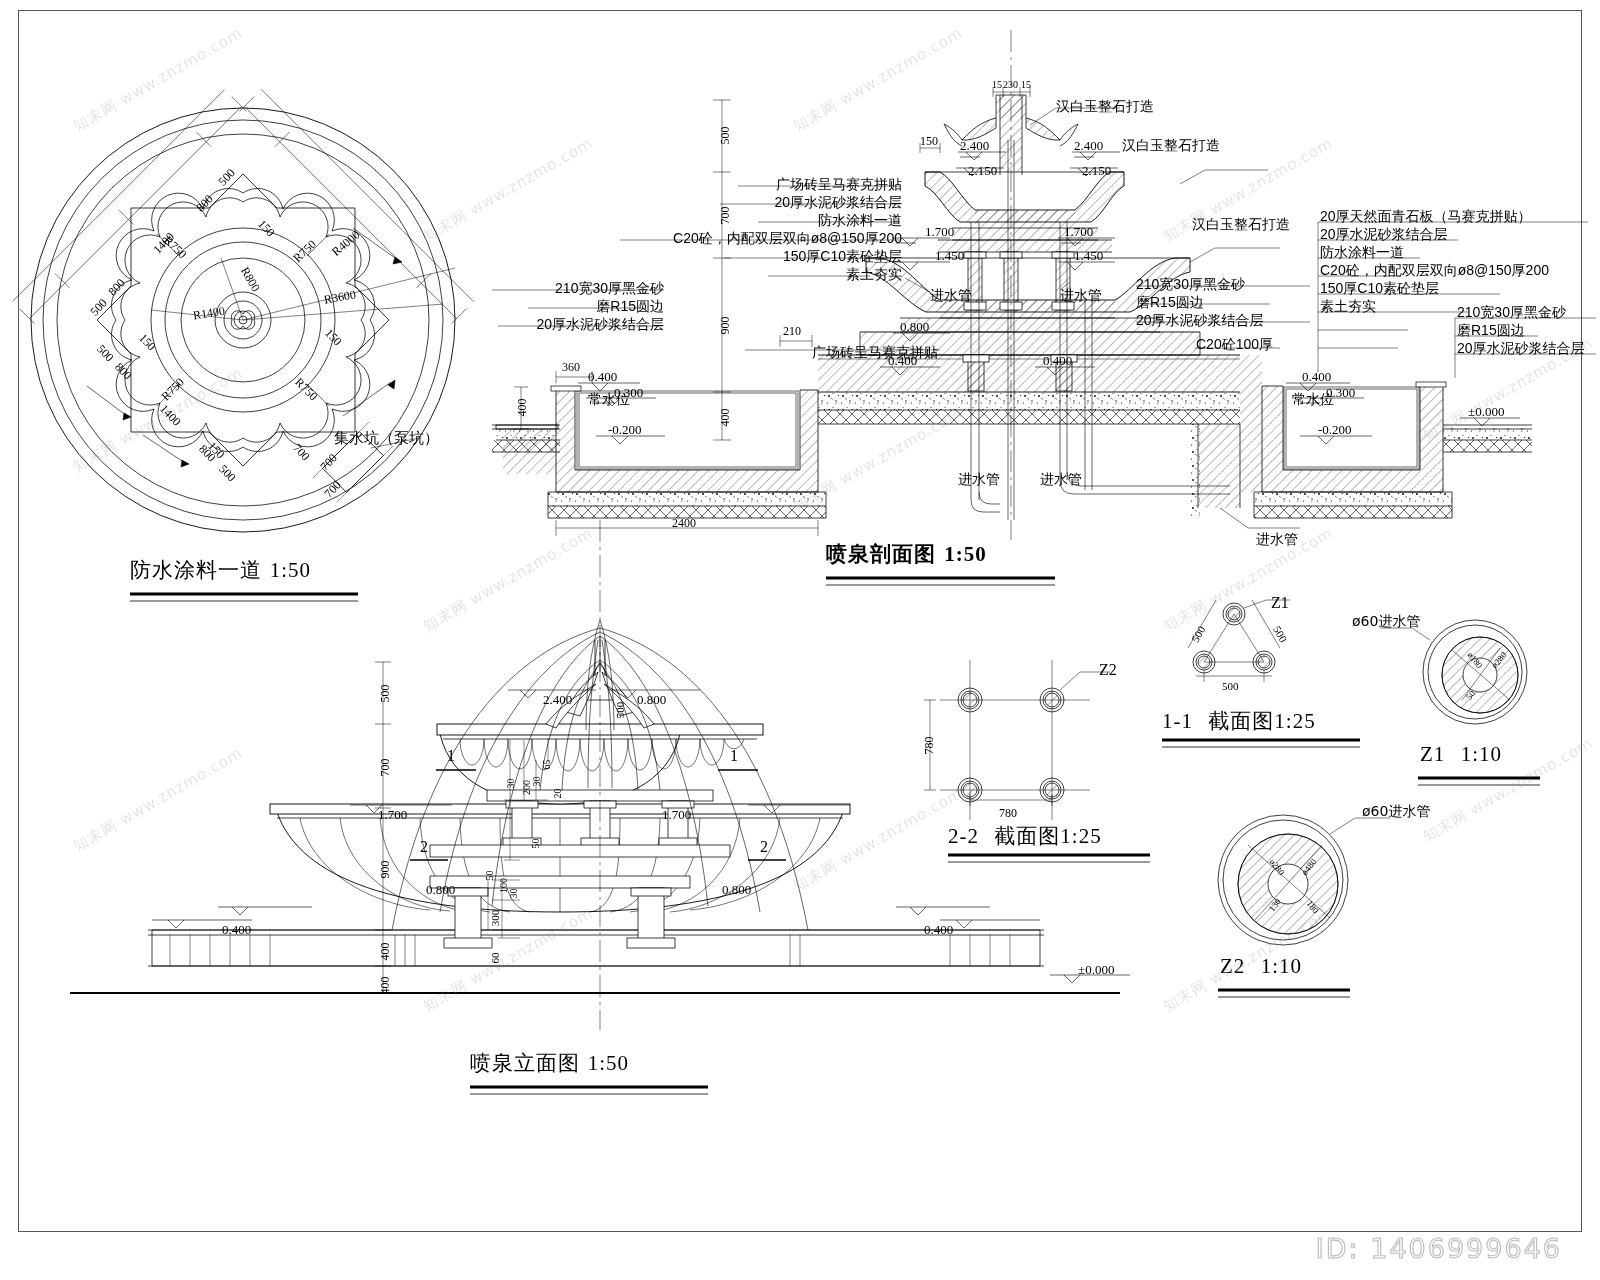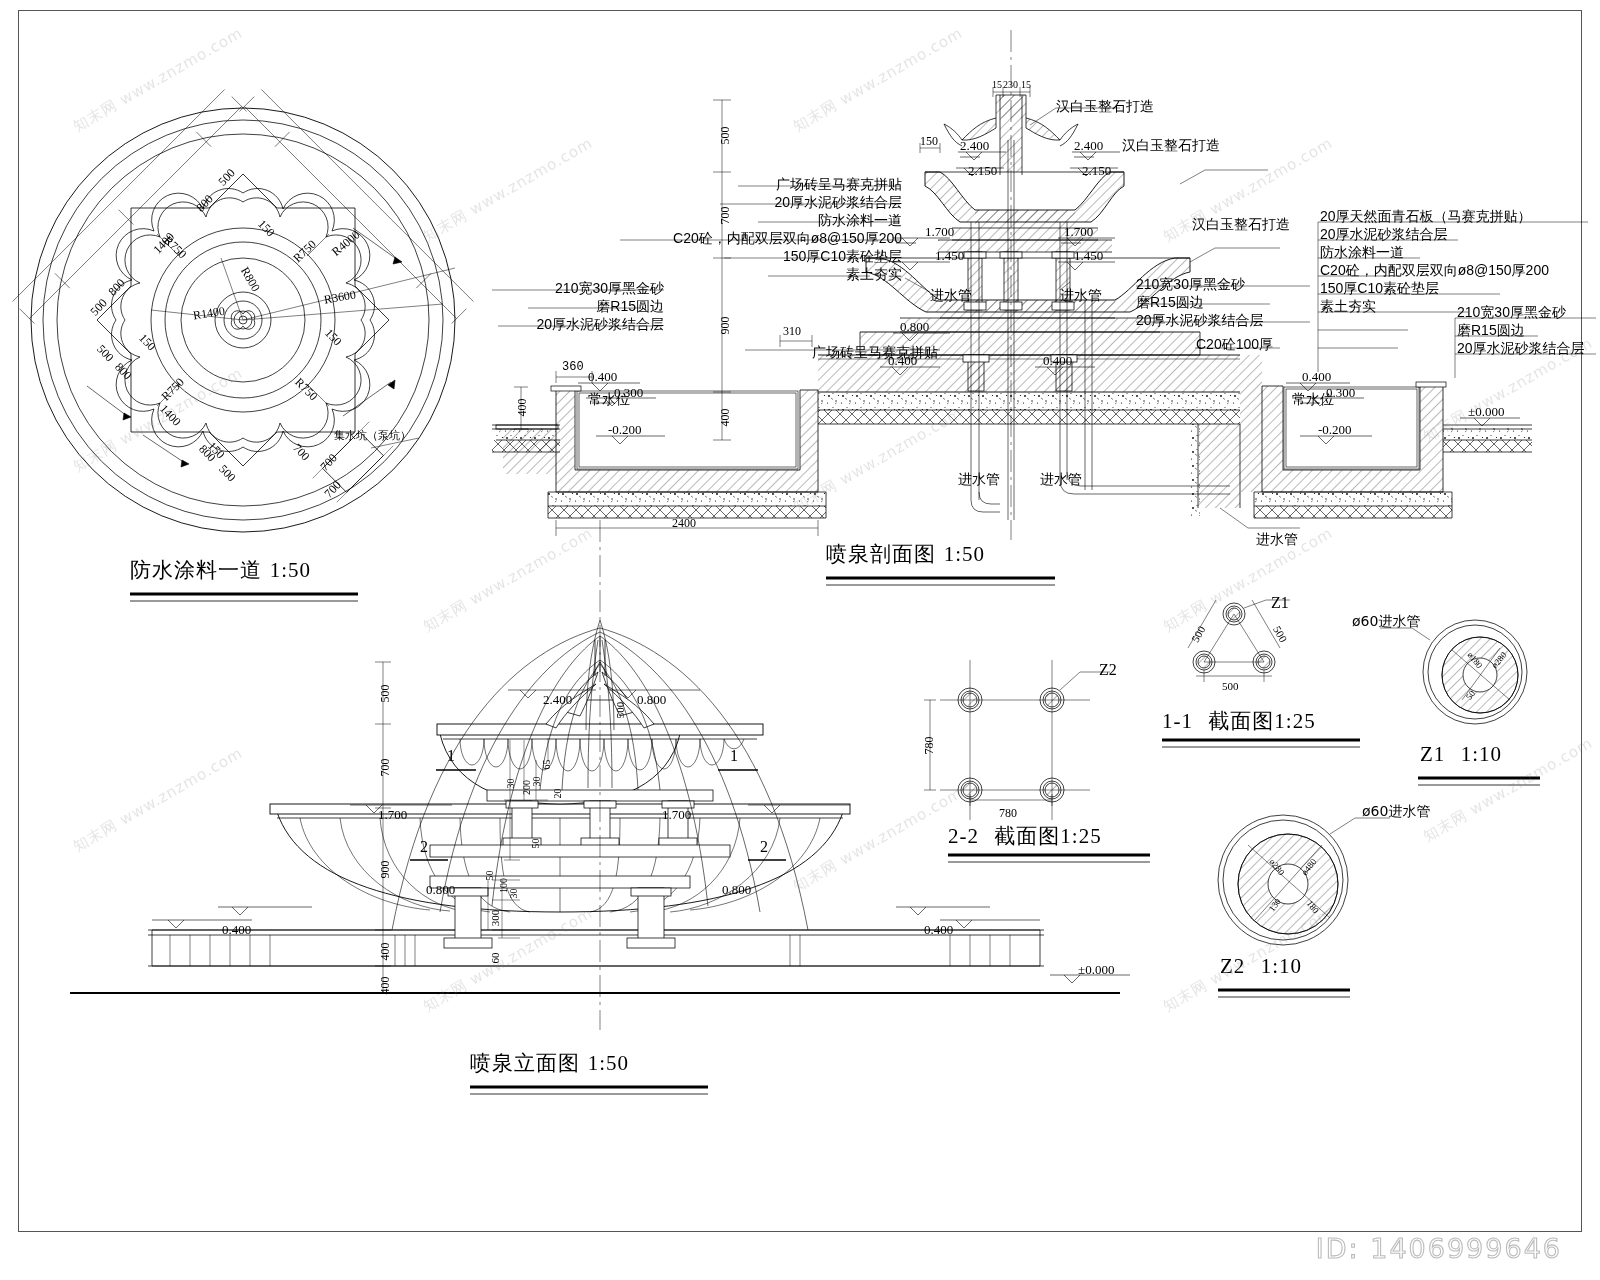--- a/index.html
+++ b/index.html
@@ -755,21 +755,21 @@
       <line x1="826" y1="585" x2="1055" y2="585" stroke-width="0.8"></line>
       <line x1="470" y1="1087" x2="708" y2="1087" stroke-width="3"></line>
       <line x1="470" y1="1094" x2="708" y2="1094" stroke-width="0.8"></line>
     </g>
   </svg>
 
   <div class="t-title" style="left:130px;top:556px;">
     <span>防水涂料一道</span>
     <span class="scale">1:50</span>
   </div>
-  <div class="lbl cn" style="left:334px;top:430px;font-size:11px;">集水坑（泵坑）</div>
+  <div class="lbl cn" style="left:334px;top:430px;font-size:15px;">集水坑（泵坑）</div>
 
   <div class="dimtxt" style="left:330px;top:236px;transform:rotate(-40deg);">R4000</div>
   <div class="dimtxt" style="left:324px;top:290px;transform:rotate(-10deg);">R3600</div>
   <div class="dimtxt" style="left:193px;top:306px;transform:rotate(-9deg);">R1400</div>
   <div class="dimtxt" style="left:237px;top:272px;transform:rotate(60deg);">R800</div>
   <div class="dimtxt" style="left:162px;top:240px;transform:rotate(44deg);">R750</div>
   <div class="dimtxt" style="left:292px;top:244px;transform:rotate(-44deg);">R750</div>
   <div class="dimtxt" style="left:160px;top:382px;transform:rotate(-45deg);">R750</div>
   <div class="dimtxt" style="left:293px;top:382px;transform:rotate(45deg);">R750</div>
 
@@ -784,33 +784,33 @@
   <div class="dimtxt" style="left:198px;top:446px;transform:rotate(46deg);">800</div>
   <div class="dimtxt" style="left:218px;top:466px;transform:rotate(46deg);">500</div>
   <div class="dimtxt" style="left:257px;top:221px;transform:rotate(46deg);">150</div>
   <div class="dimtxt" style="left:138px;top:335px;transform:rotate(46deg);">150</div>
   <div class="dimtxt" style="left:324px;top:330px;transform:rotate(46deg);">150</div>
   <div class="dimtxt" style="left:207px;top:443px;transform:rotate(46deg);">150</div>
   <div class="dimtxt" style="left:292px;top:445px;transform:rotate(46deg);">700</div>
   <div class="dimtxt" style="left:320px;top:455px;transform:rotate(-46deg);">700</div>
   <div class="dimtxt" style="left:324px;top:482px;transform:rotate(-46deg);">700</div>
 
-  <div class="t-title" style="left:826px;top:540px;">
+  <div class="t-title" style="left:826px;top:540px;font-weight:bold;">
     <span>喷泉剖面图</span>
     <span class="scale">1:50</span>
   </div>
 
   <div class="dimtxt" style="left:716px;top:128px;transform:rotate(-90deg);transform-origin:center;">500</div>
   <div class="dimtxt" style="left:716px;top:208px;transform:rotate(-90deg);transform-origin:center;">700</div>
   <div class="dimtxt" style="left:716px;top:318px;transform:rotate(-90deg);transform-origin:center;">900</div>
   <div class="dimtxt" style="left:716px;top:410px;transform:rotate(-90deg);transform-origin:center;">400</div>
   <div class="dimtxt" style="left:513px;top:400px;transform:rotate(-90deg);transform-origin:center;">400</div>
   <div class="dimtxt" style="left:672px;top:516px;">2400</div>
-  <div class="dimtxt" style="left:783px;top:324px;">310</div>
-  <div class="dimtxt" style="left:562px;top:360px;font-family:Liberation Mono, monospace;">360</div>
+  <div class="dimtxt" style="left:783px;top:324px;">210</div>
+  <div class="dimtxt" style="left:562px;top:360px;">360</div>
   <div class="dimtxt" style="left:920px;top:134px;">150</div>
   <div class="dimtxt" style="left:992px;top:79px;font-size:10px;">15</div>
   <div class="dimtxt" style="left:1003px;top:79px;font-size:10px;">230</div>
   <div class="dimtxt" style="left:1021px;top:79px;font-size:10px;">15</div>
 
   <div class="dimtxt" style="left:960px;top:138px;font-size:13px;">2.400</div>
   <div class="dimtxt" style="left:968px;top:163px;font-size:13px;">2.150</div>
   <div class="dimtxt" style="left:1074px;top:138px;font-size:13px;">2.400</div>
   <div class="dimtxt" style="left:1082px;top:163px;font-size:13px;">2.150</div>
   <div class="dimtxt" style="left:925px;top:224px;font-size:13px;">1.700</div>

